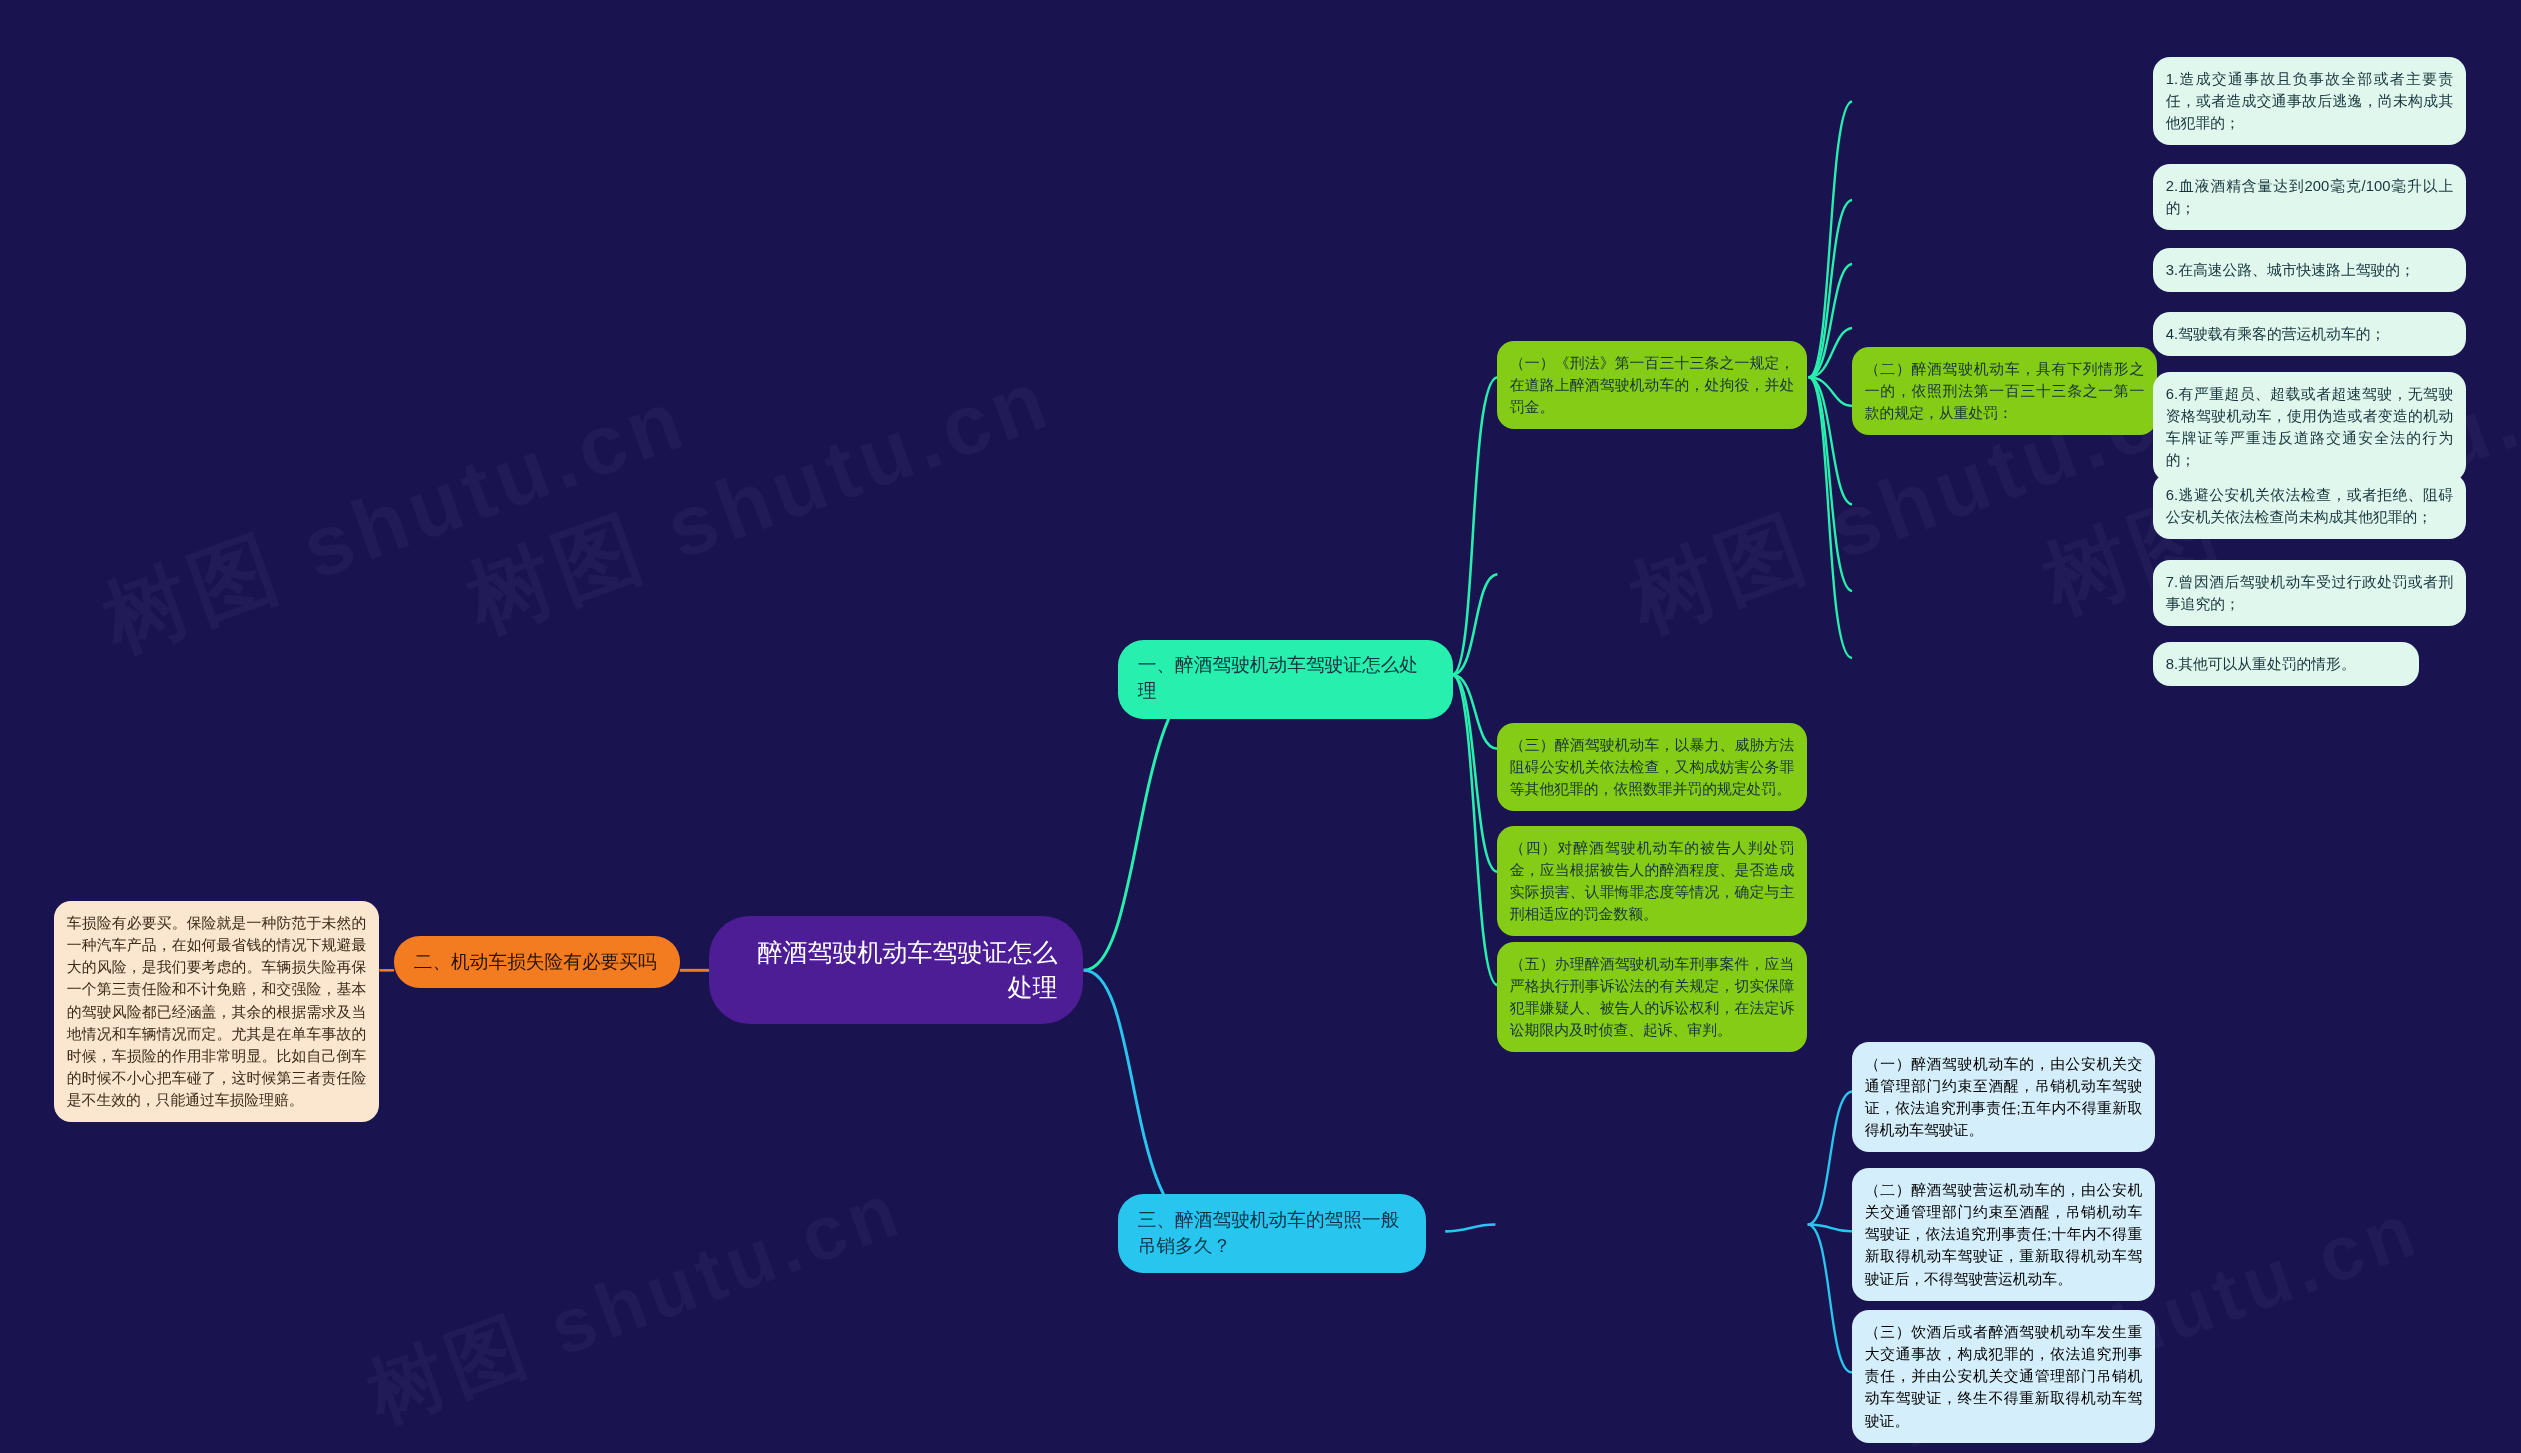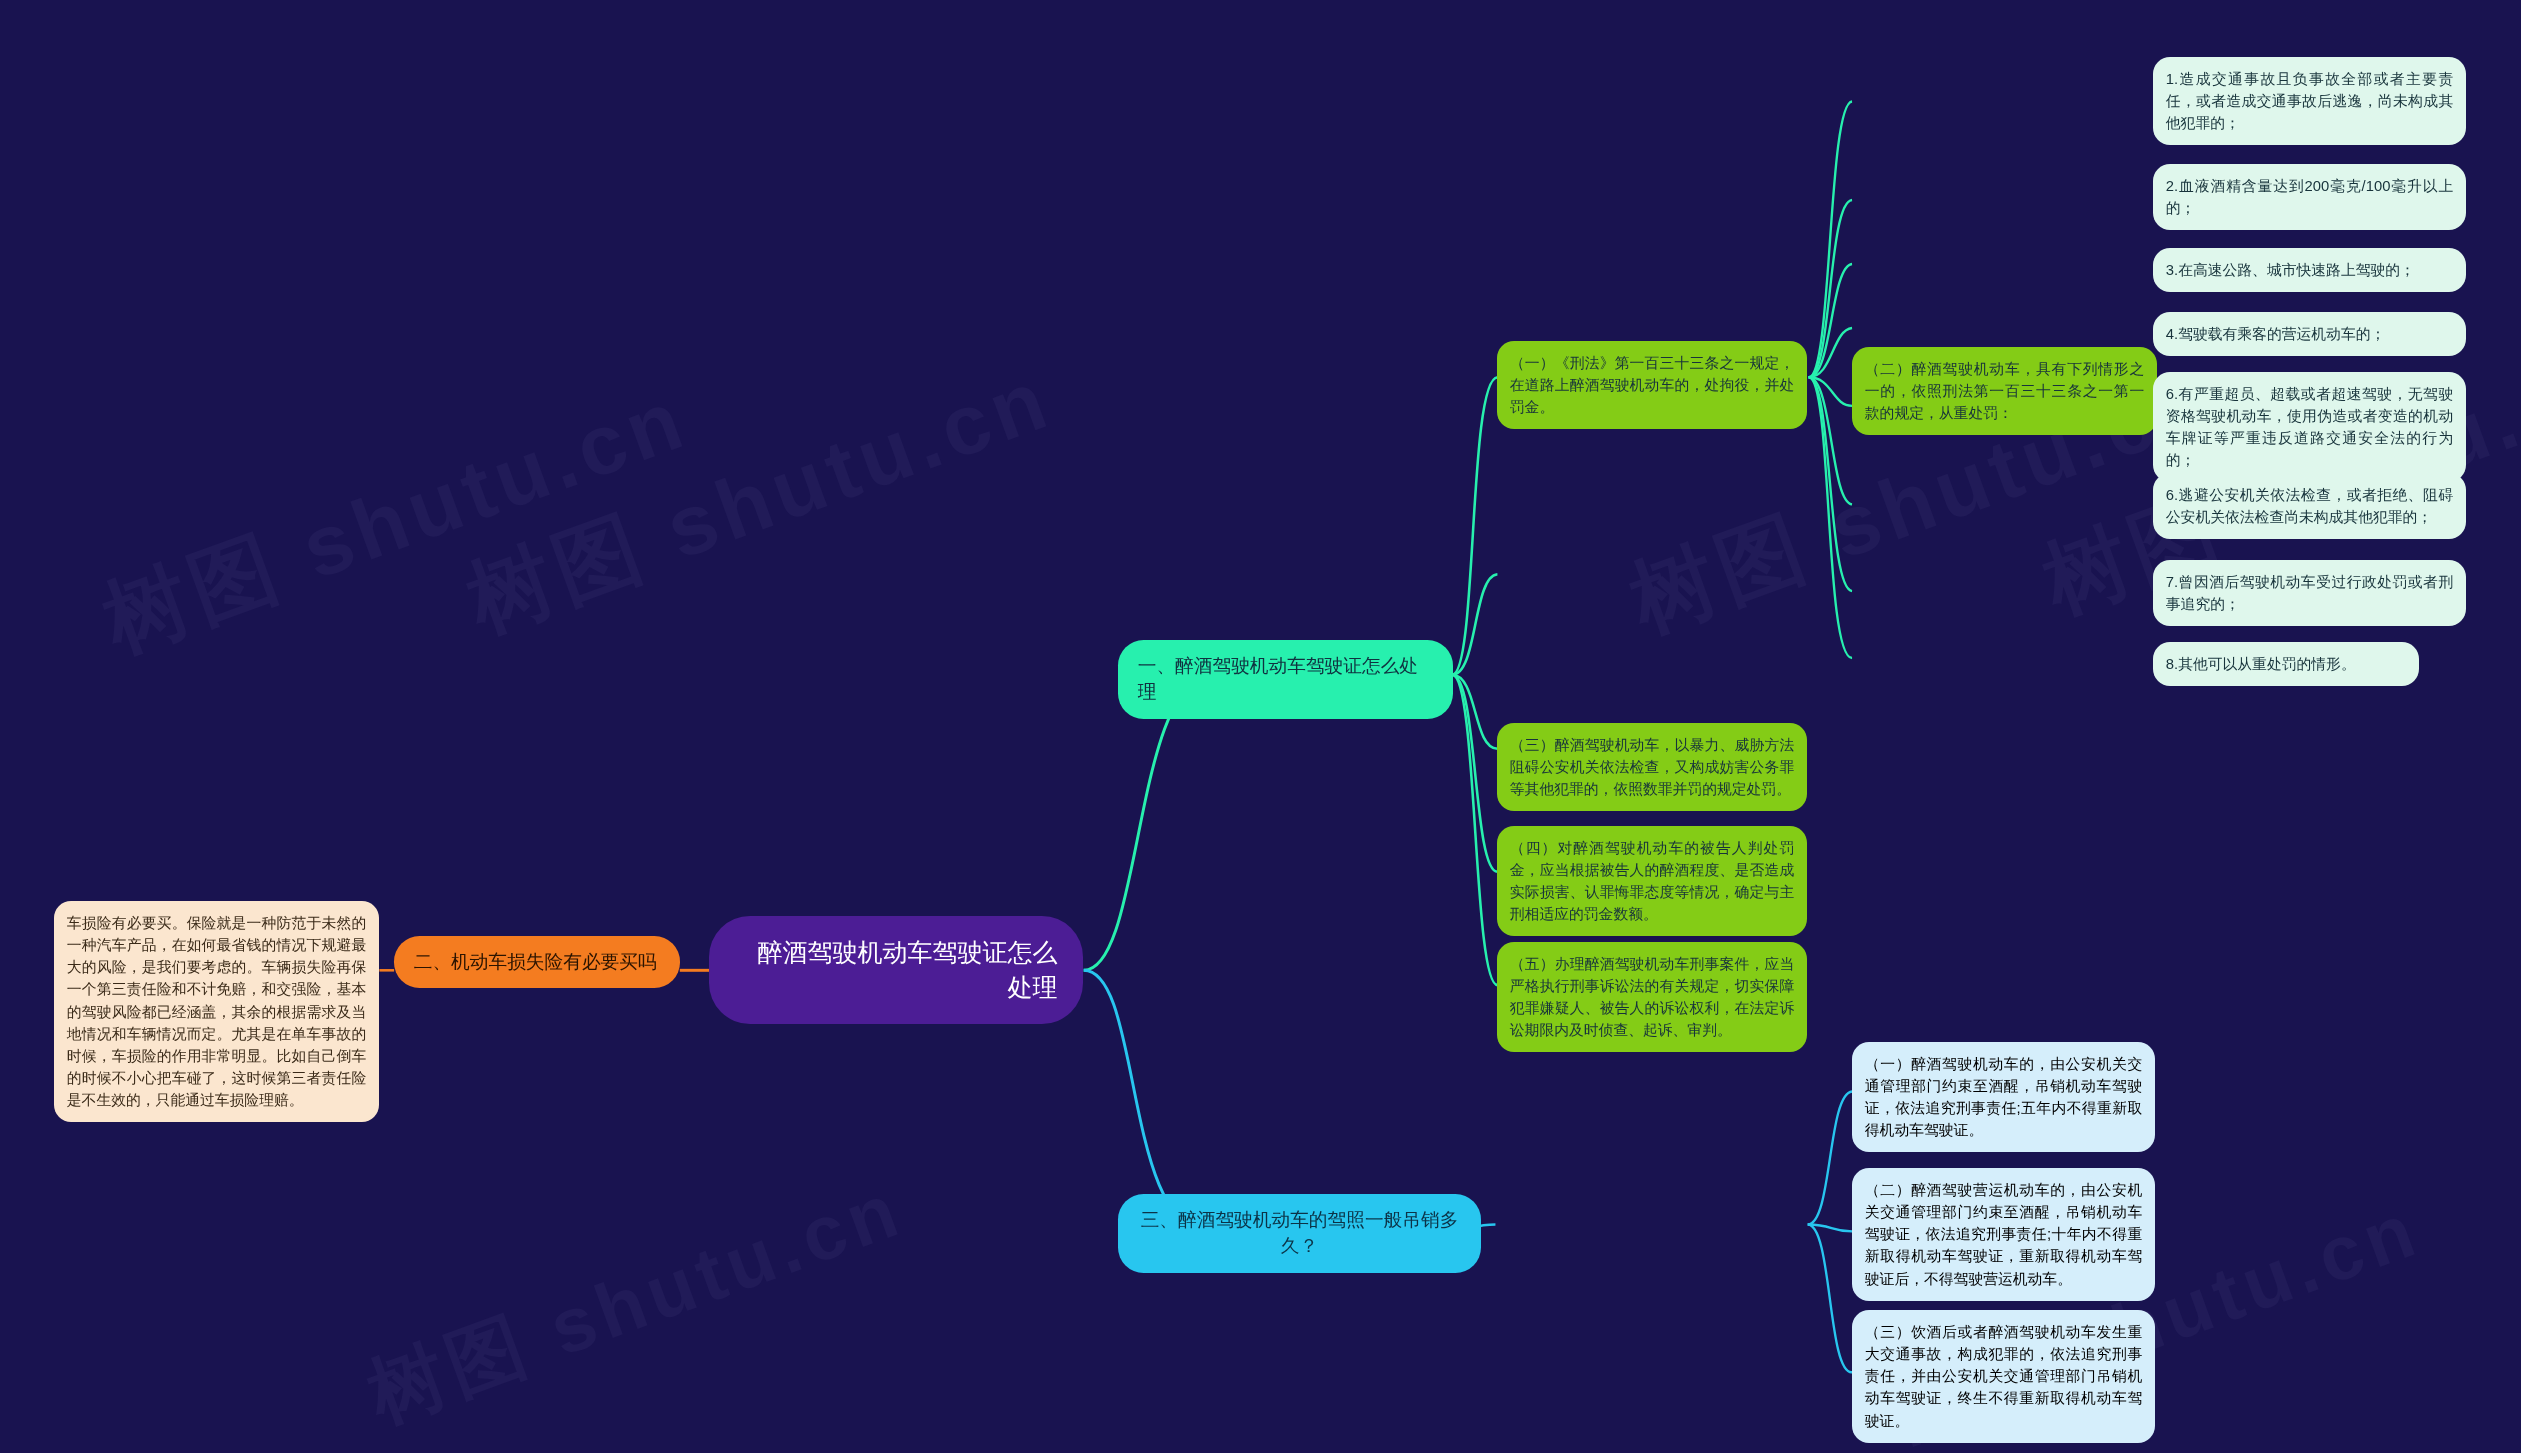--- a/index.html
+++ b/index.html
@@ -134,29 +134,29 @@
     <path d="M1835,1243 C1860,1243 1858,1250 1880,1250" fill="none" stroke="#28c6ef" stroke-width="2.4"></path>
     <path d="M1835,1243 C1860,1243 1855,1395 1880,1393" fill="none" stroke="#28c6ef" stroke-width="2.4"></path>
 
     <path d="M400,985 L385,985" fill="none" stroke="#f47c20" stroke-width="2.6"></path>
   </svg>
 
   <div class="node root" style="left:709px; top:916px; width:374px; height:108px;">
     <span>醉酒驾驶机动车驾驶证怎么处理</span>
   </div>
 
-  <div class="node branch green" style="left:1118px; top:640px; width:335px; min-height:69px;">
+  <div class="node branch green" style="left:1118px; top:640px; width:335px; min-height:69px;font-family:Liberation Mono, monospace;">
     <span>一、醉酒驾驶机动车驾驶证怎么处理</span>
   </div>
 
   <div class="node branch orange" style="left:394px; top:936px; width:286px; min-height:47px;">
     <span>二、机动车损失险有必要买吗</span>
   </div>
 
-  <div class="node branch cyan" style="left:1118px; top:1194px; width:363px; min-height:69px;text-align:center;">
+  <div class="node branch cyan" style="left:1118px; top:1194px; width:308px; min-height:69px;">
     <span>三、醉酒驾驶机动车的驾照一般吊销多久？</span>
   </div>
 
   <div class="node leaf beige" style="left:54px; top:855px; width:325px;">
     <span>车损险有必要买。保险就是一种防范于未然的一种汽车产品，在如何最省钱的情况下规避最大的风险，是我们要考虑的。车辆损失险再保一个第三责任险和不计免赔，和交强险，基本的驾驶风险都已经涵盖，其余的根据需求及当地情况和车辆情况而定。尤其是在单车事故的时候，车损险的作用非常明显。比如自己倒车的时候不小心把车碰了，这时候第三者责任险是不生效的，只能通过车损险理赔。</span>
   </div>
 
   <div class="node leaf mint" style="left:1497px; top:329px; width:310px;">
     <span>（一）《刑法》第一百三十三条之一规定，在道路上醉酒驾驶机动车的，处拘役，并处罚金。</span>
   </div>

